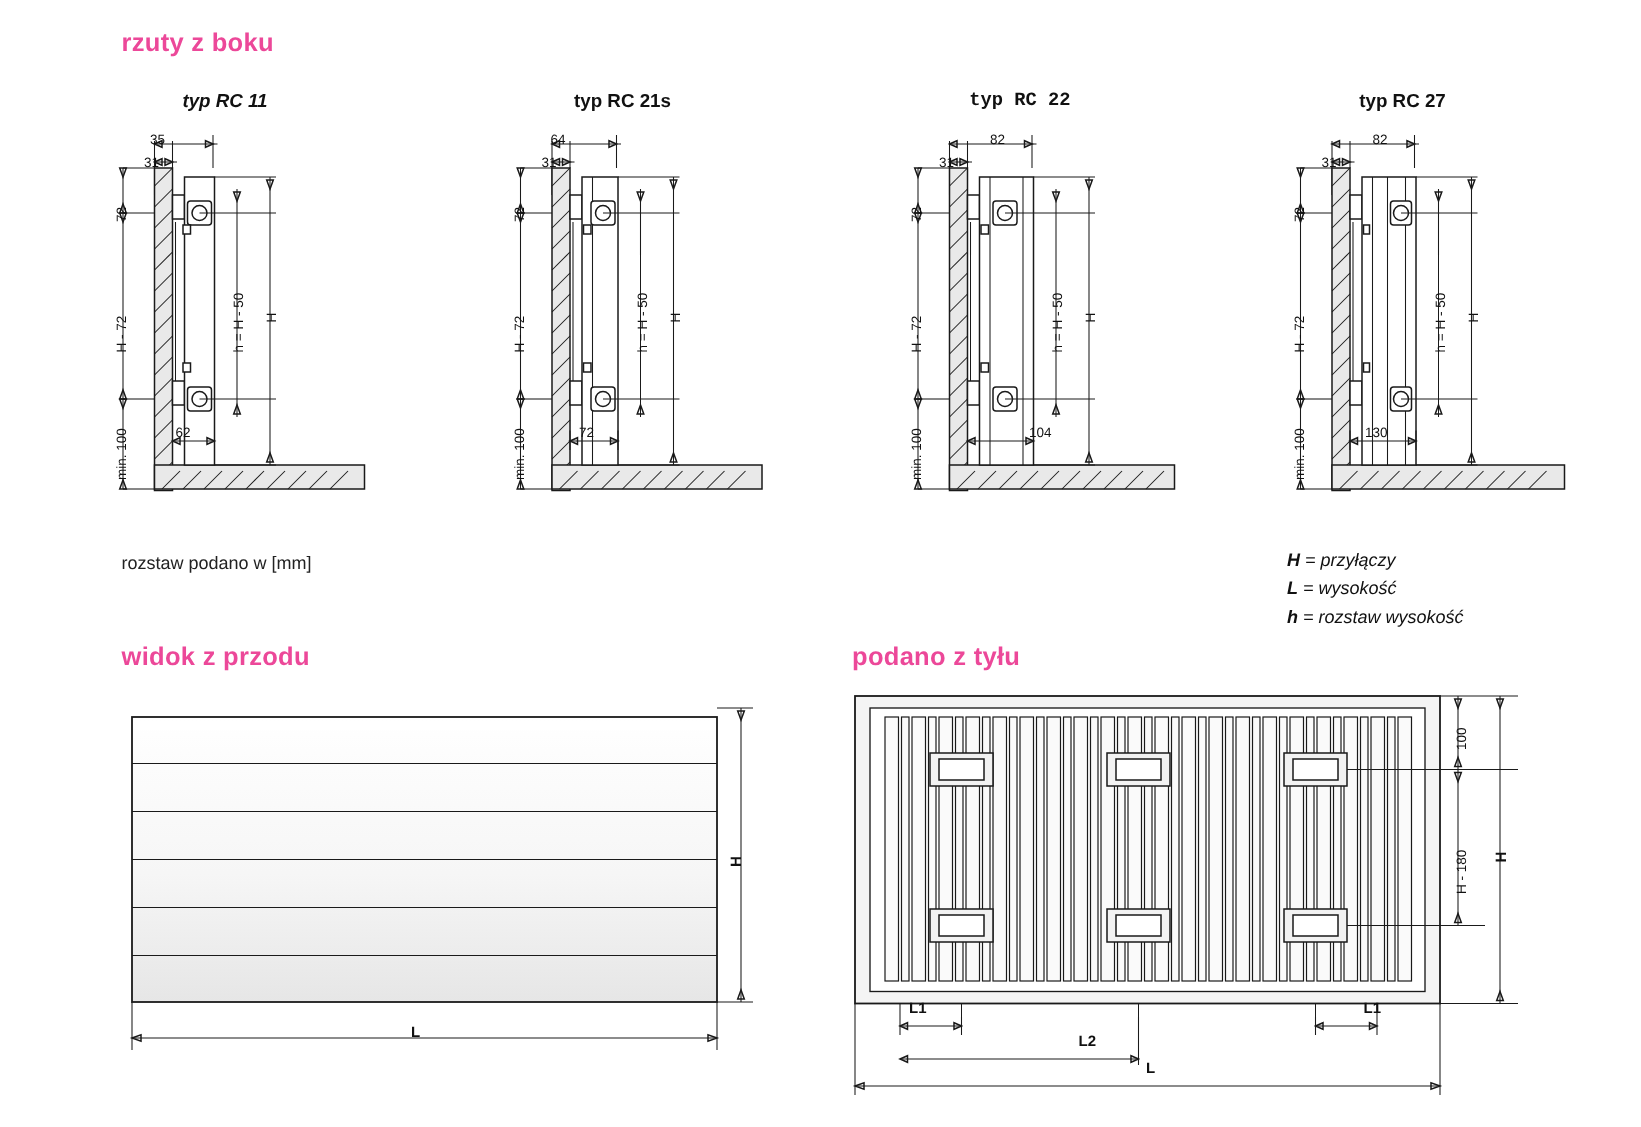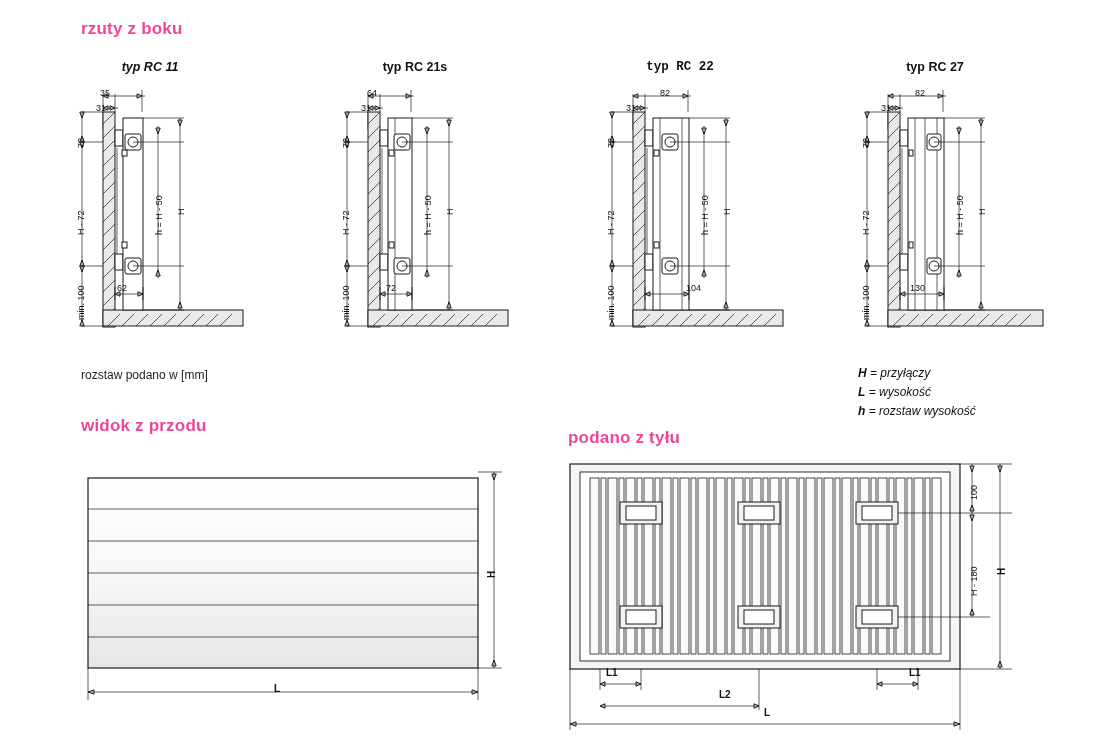--- a/index.html
+++ b/index.html
@@ -449,21 +449,21 @@
   <div class="legend" style="margin-bottom:5px;">
     <b>L</b>
     <span>= wysokość</span>
   </div>
   <div class="legend">
     <b>h</b>
     <span>= rozstaw wysokość</span>
   </div>
 </div>
 
-<div class="abs section-title" style="left:81px;top:416px;">widok z przodu</div>
+<div class="abs section-title" style="left:81px;top:428px;">widok z przodu</div>
 
 <div class="abs" style="left:70px;top:460px;">
   <svg width="450" height="260" viewBox="0 0 450 260">
     <defs>
       <linearGradient id="panelgrad" x1="0" y1="0" x2="0" y2="1">
         <stop offset="0%" stop-color="#ffffff"></stop>
         <stop offset="55%" stop-color="#f6f6f6"></stop>
         <stop offset="100%" stop-color="#e6e6e6"></stop>
       </linearGradient>
     </defs>

